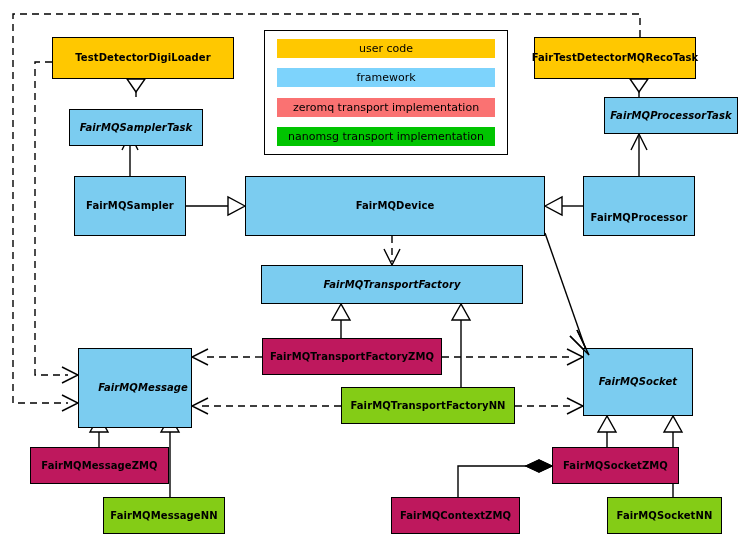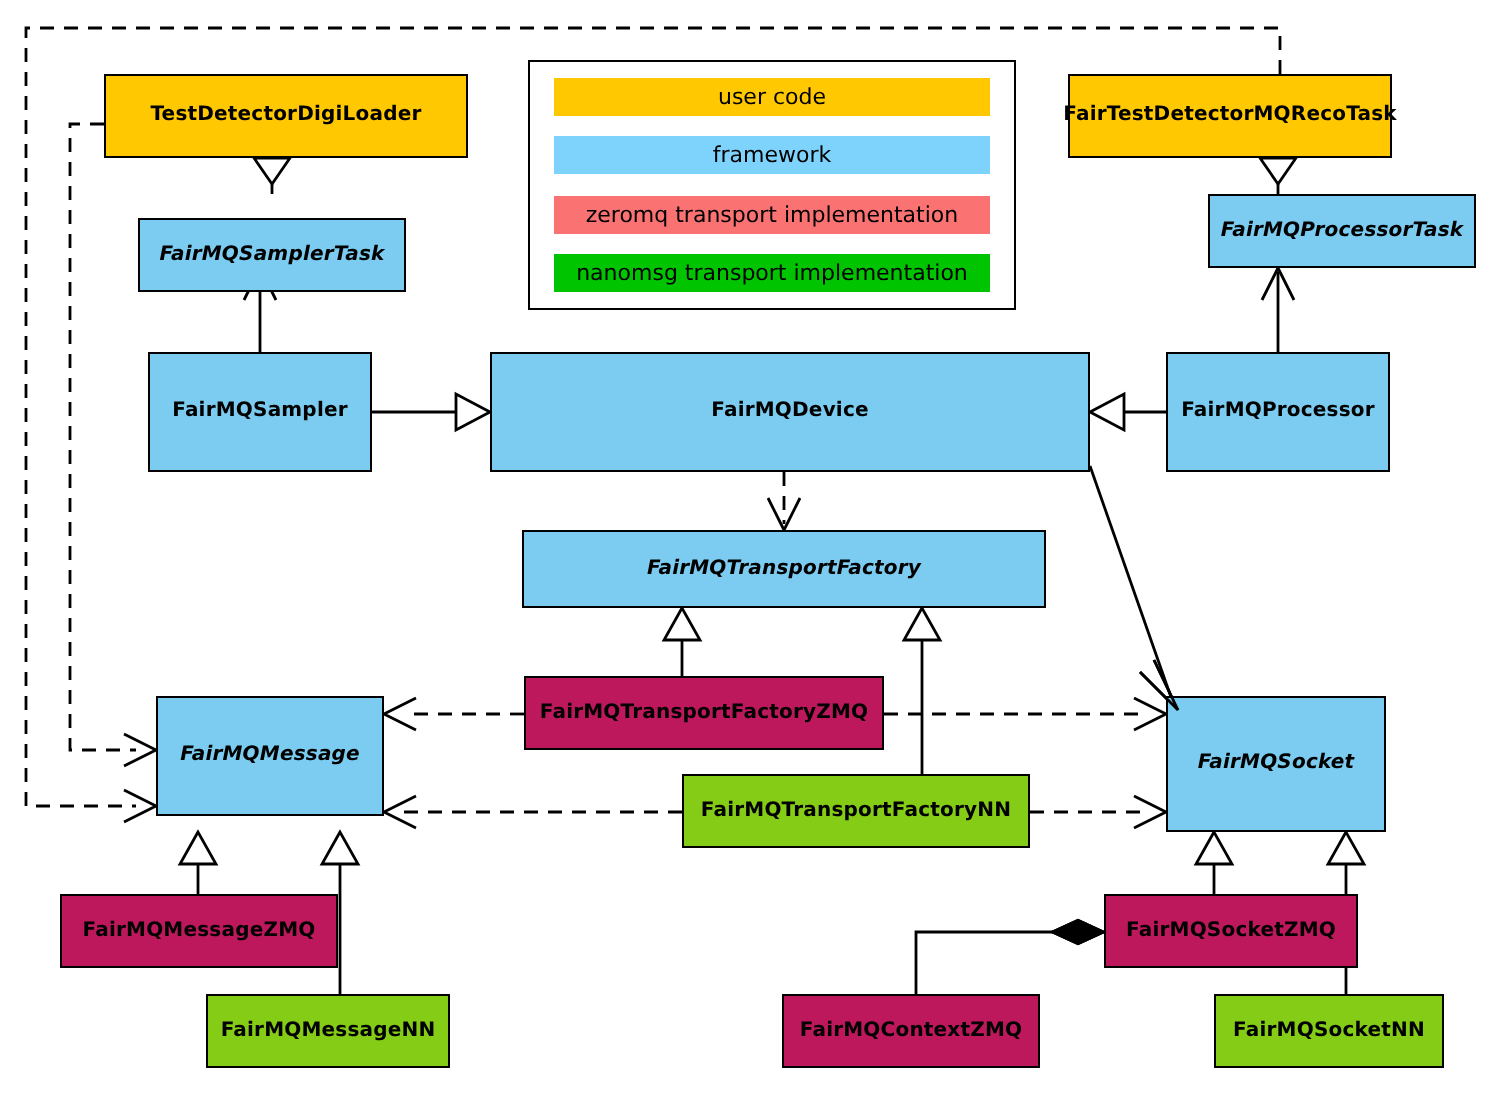--- a/index.html
+++ b/index.html
@@ -226,37 +226,37 @@
   </div>
 
   <div class="node c-frame" style="left:74px;top:176px;width:112px;height:60px;">
     <span>FairMQSampler</span>
   </div>
 
   <div class="node c-frame" style="left:245px;top:176px;width:300px;height:60px;">
     <span>FairMQDevice</span>
   </div>
 
-  <div class="node c-frame" style="left:583px;top:176px;width:112px;height:60px;">
+  <div class="node c-frame" style="left:583px;top:176px;width:112px;height:60px;align-items:flex-end;">
     <span>FairMQProcessor</span>
   </div>
 
   <div class="node c-frame abstract" style="left:261px;top:265px;width:262px;height:39px;">
     <span>FairMQTransportFactory</span>
   </div>
 
   <div class="node c-zmq" style="left:262px;top:338px;width:180px;height:37px;">
     <span>FairMQTransportFactoryZMQ</span>
   </div>
 
   <div class="node c-nn" style="left:341px;top:387px;width:174px;height:37px;">
     <span>FairMQTransportFactoryNN</span>
   </div>
 
-  <div class="node c-frame abstract" style="left:78px;top:348px;width:114px;height:60px;">
+  <div class="node c-frame abstract" style="left:78px;top:348px;width:114px;height:80px;justify-content:flex-end;">
     <span>FairMQMessage</span>
   </div>
 
   <div class="node c-frame abstract" style="left:583px;top:348px;width:110px;height:68px;">
     <span>FairMQSocket</span>
   </div>
 
   <div class="node c-zmq" style="left:30px;top:447px;width:139px;height:37px;">
     <span>FairMQMessageZMQ</span>
   </div>

